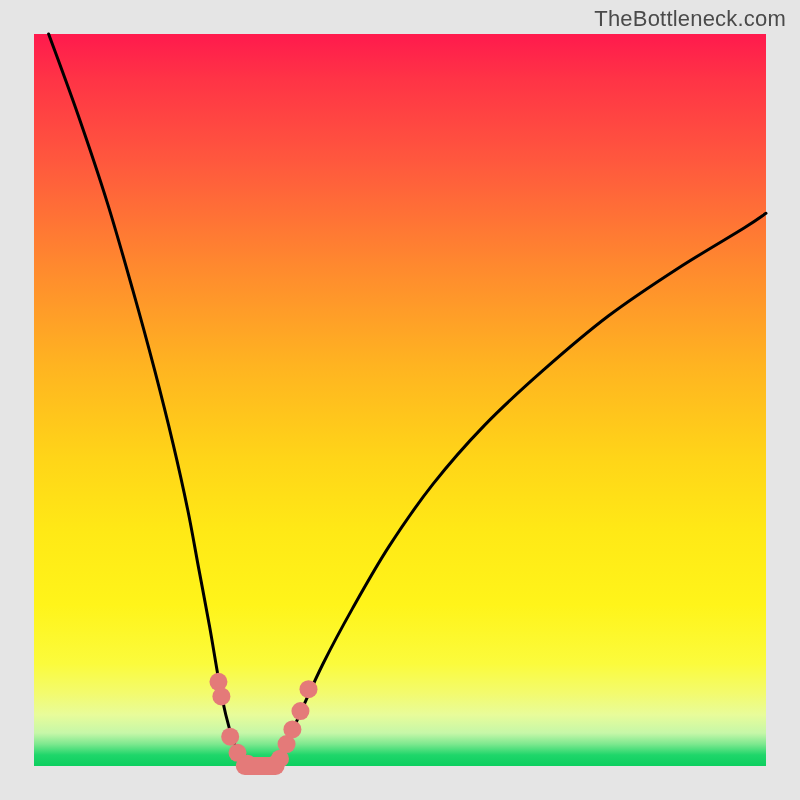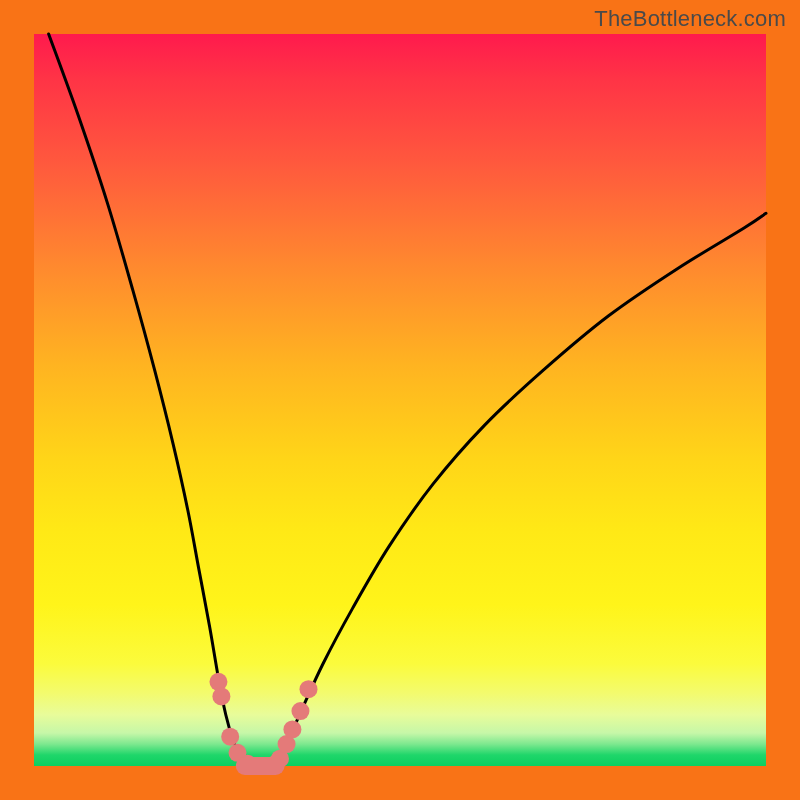--- a/index.html
+++ b/index.html
@@ -10,21 +10,21 @@
     background: #000;
     overflow: hidden;
     font-family: Arial, Helvetica, sans-serif;
   }
   .frame {
     position: absolute;
     left: 0;
     top: 0;
     width: 800px;
     height: 800px;
-    background: #f97316;
+    background: #e5e5e5;
   }
   .plot {
     position: absolute;
     left: 34px;
     top: 34px;
     width: 732px;
     height: 732px;
     
     background: linear-gradient(
       to bottom,

